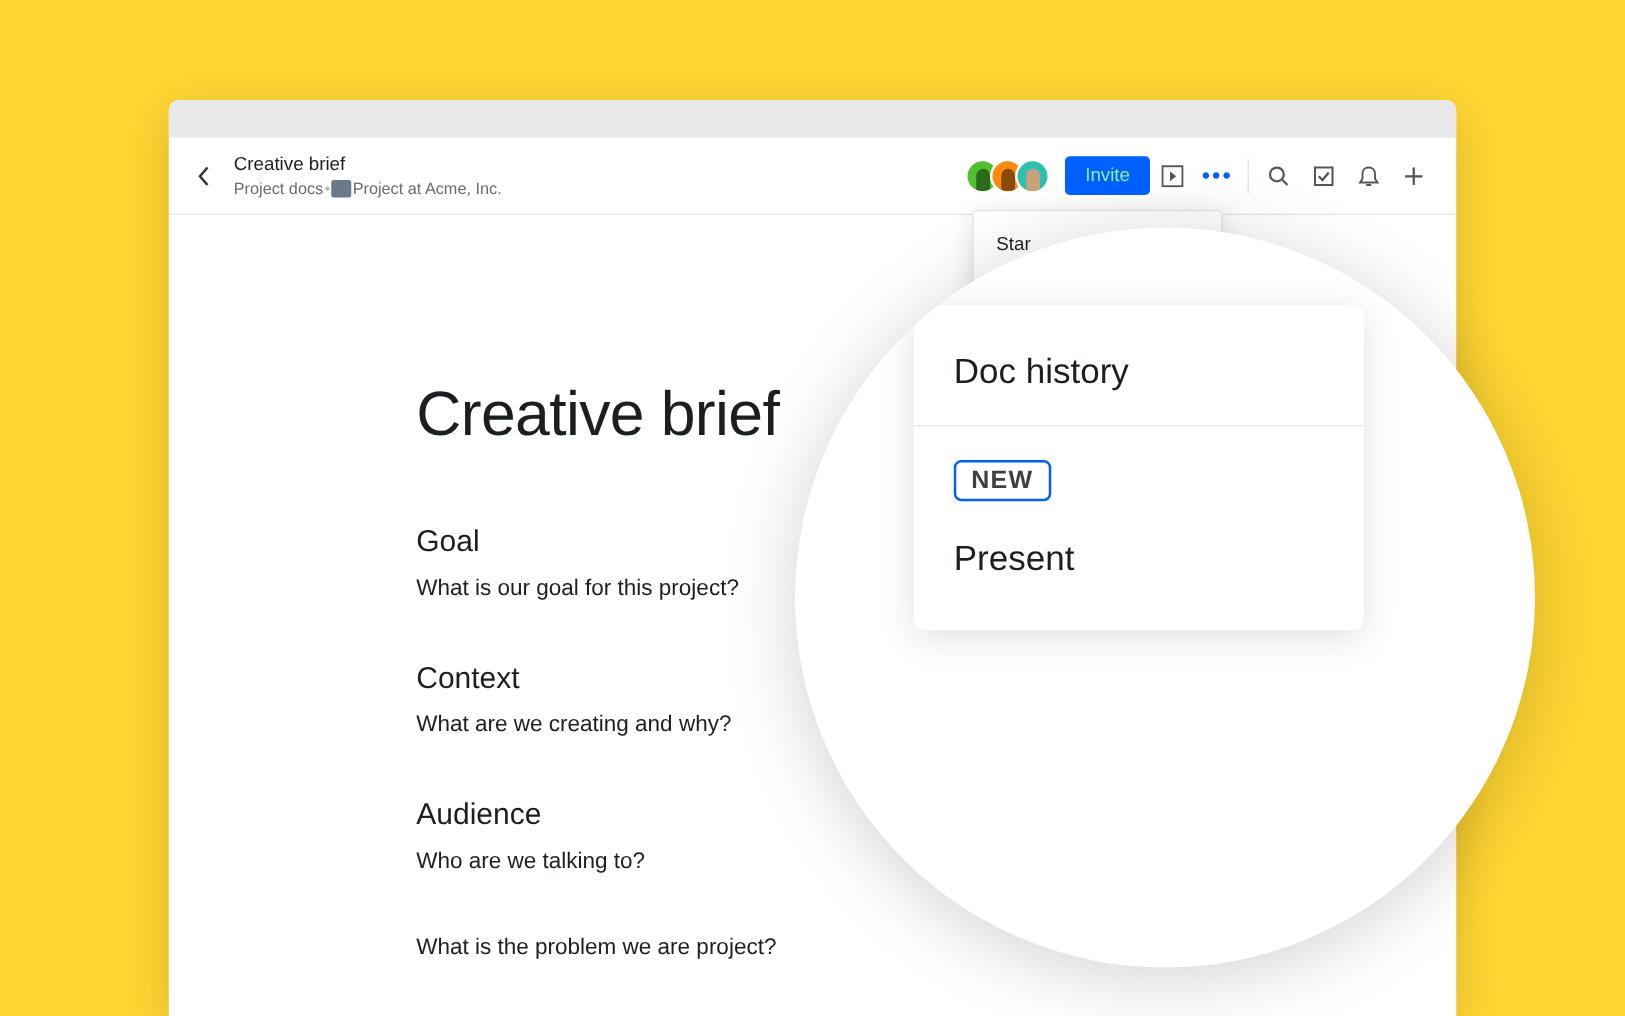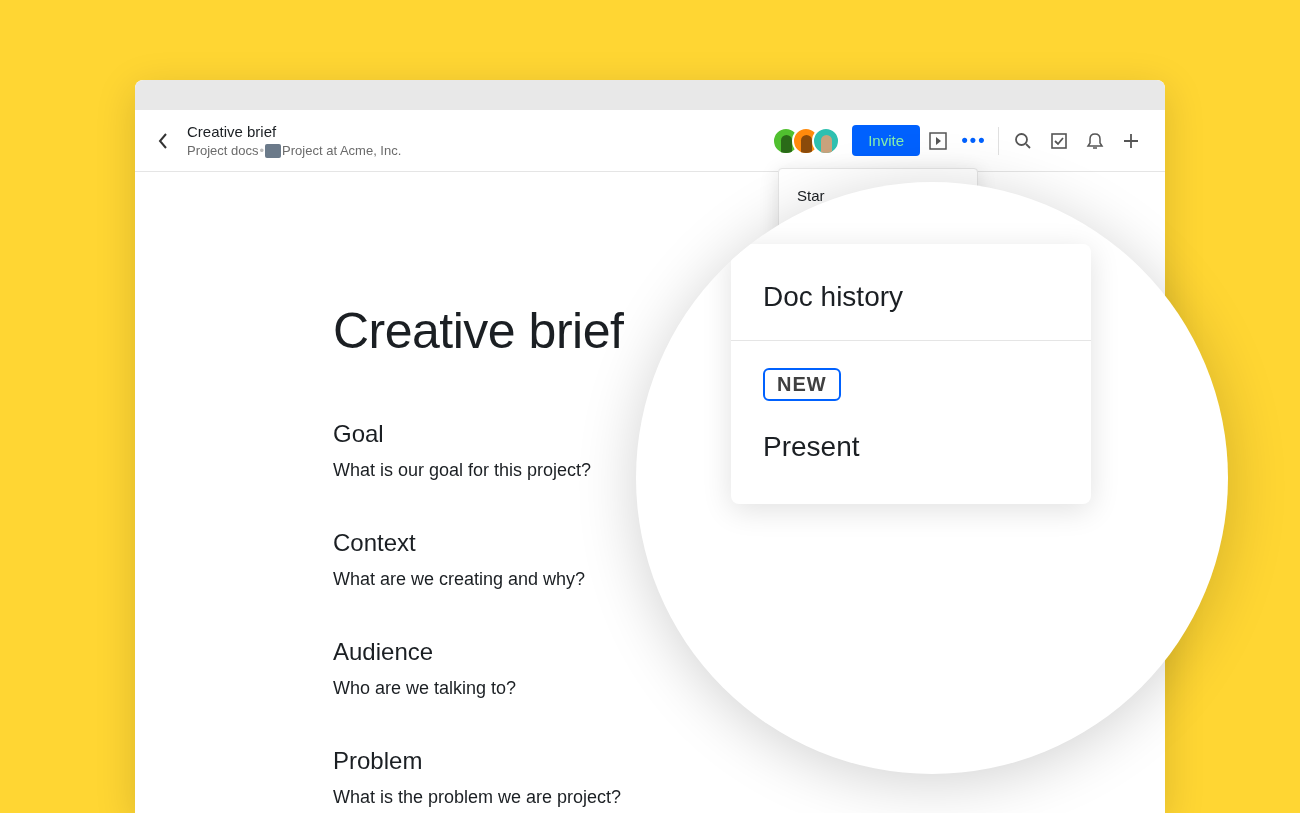--- a/index.html
+++ b/index.html
@@ -290,21 +290,20 @@
     </div>
     <div class="section">
       <div class="section-h">Context</div>
       <div class="section-p">What are we creating and why?</div>
     </div>
     <div class="section">
       <div class="section-h">Audience</div>
       <div class="section-p">Who are we talking to?</div>
     </div>
     <div class="section">
-      <div class="section-h">Problem</div>
       <div class="section-p">What is the problem we are project?</div>
     </div>
   </div>
 </div>
 
 <div class="small-menu">
   <div class="small-menu-item">Star</div>
   <div class="small-menu-item checked">Follow</div>
 </div>
 

